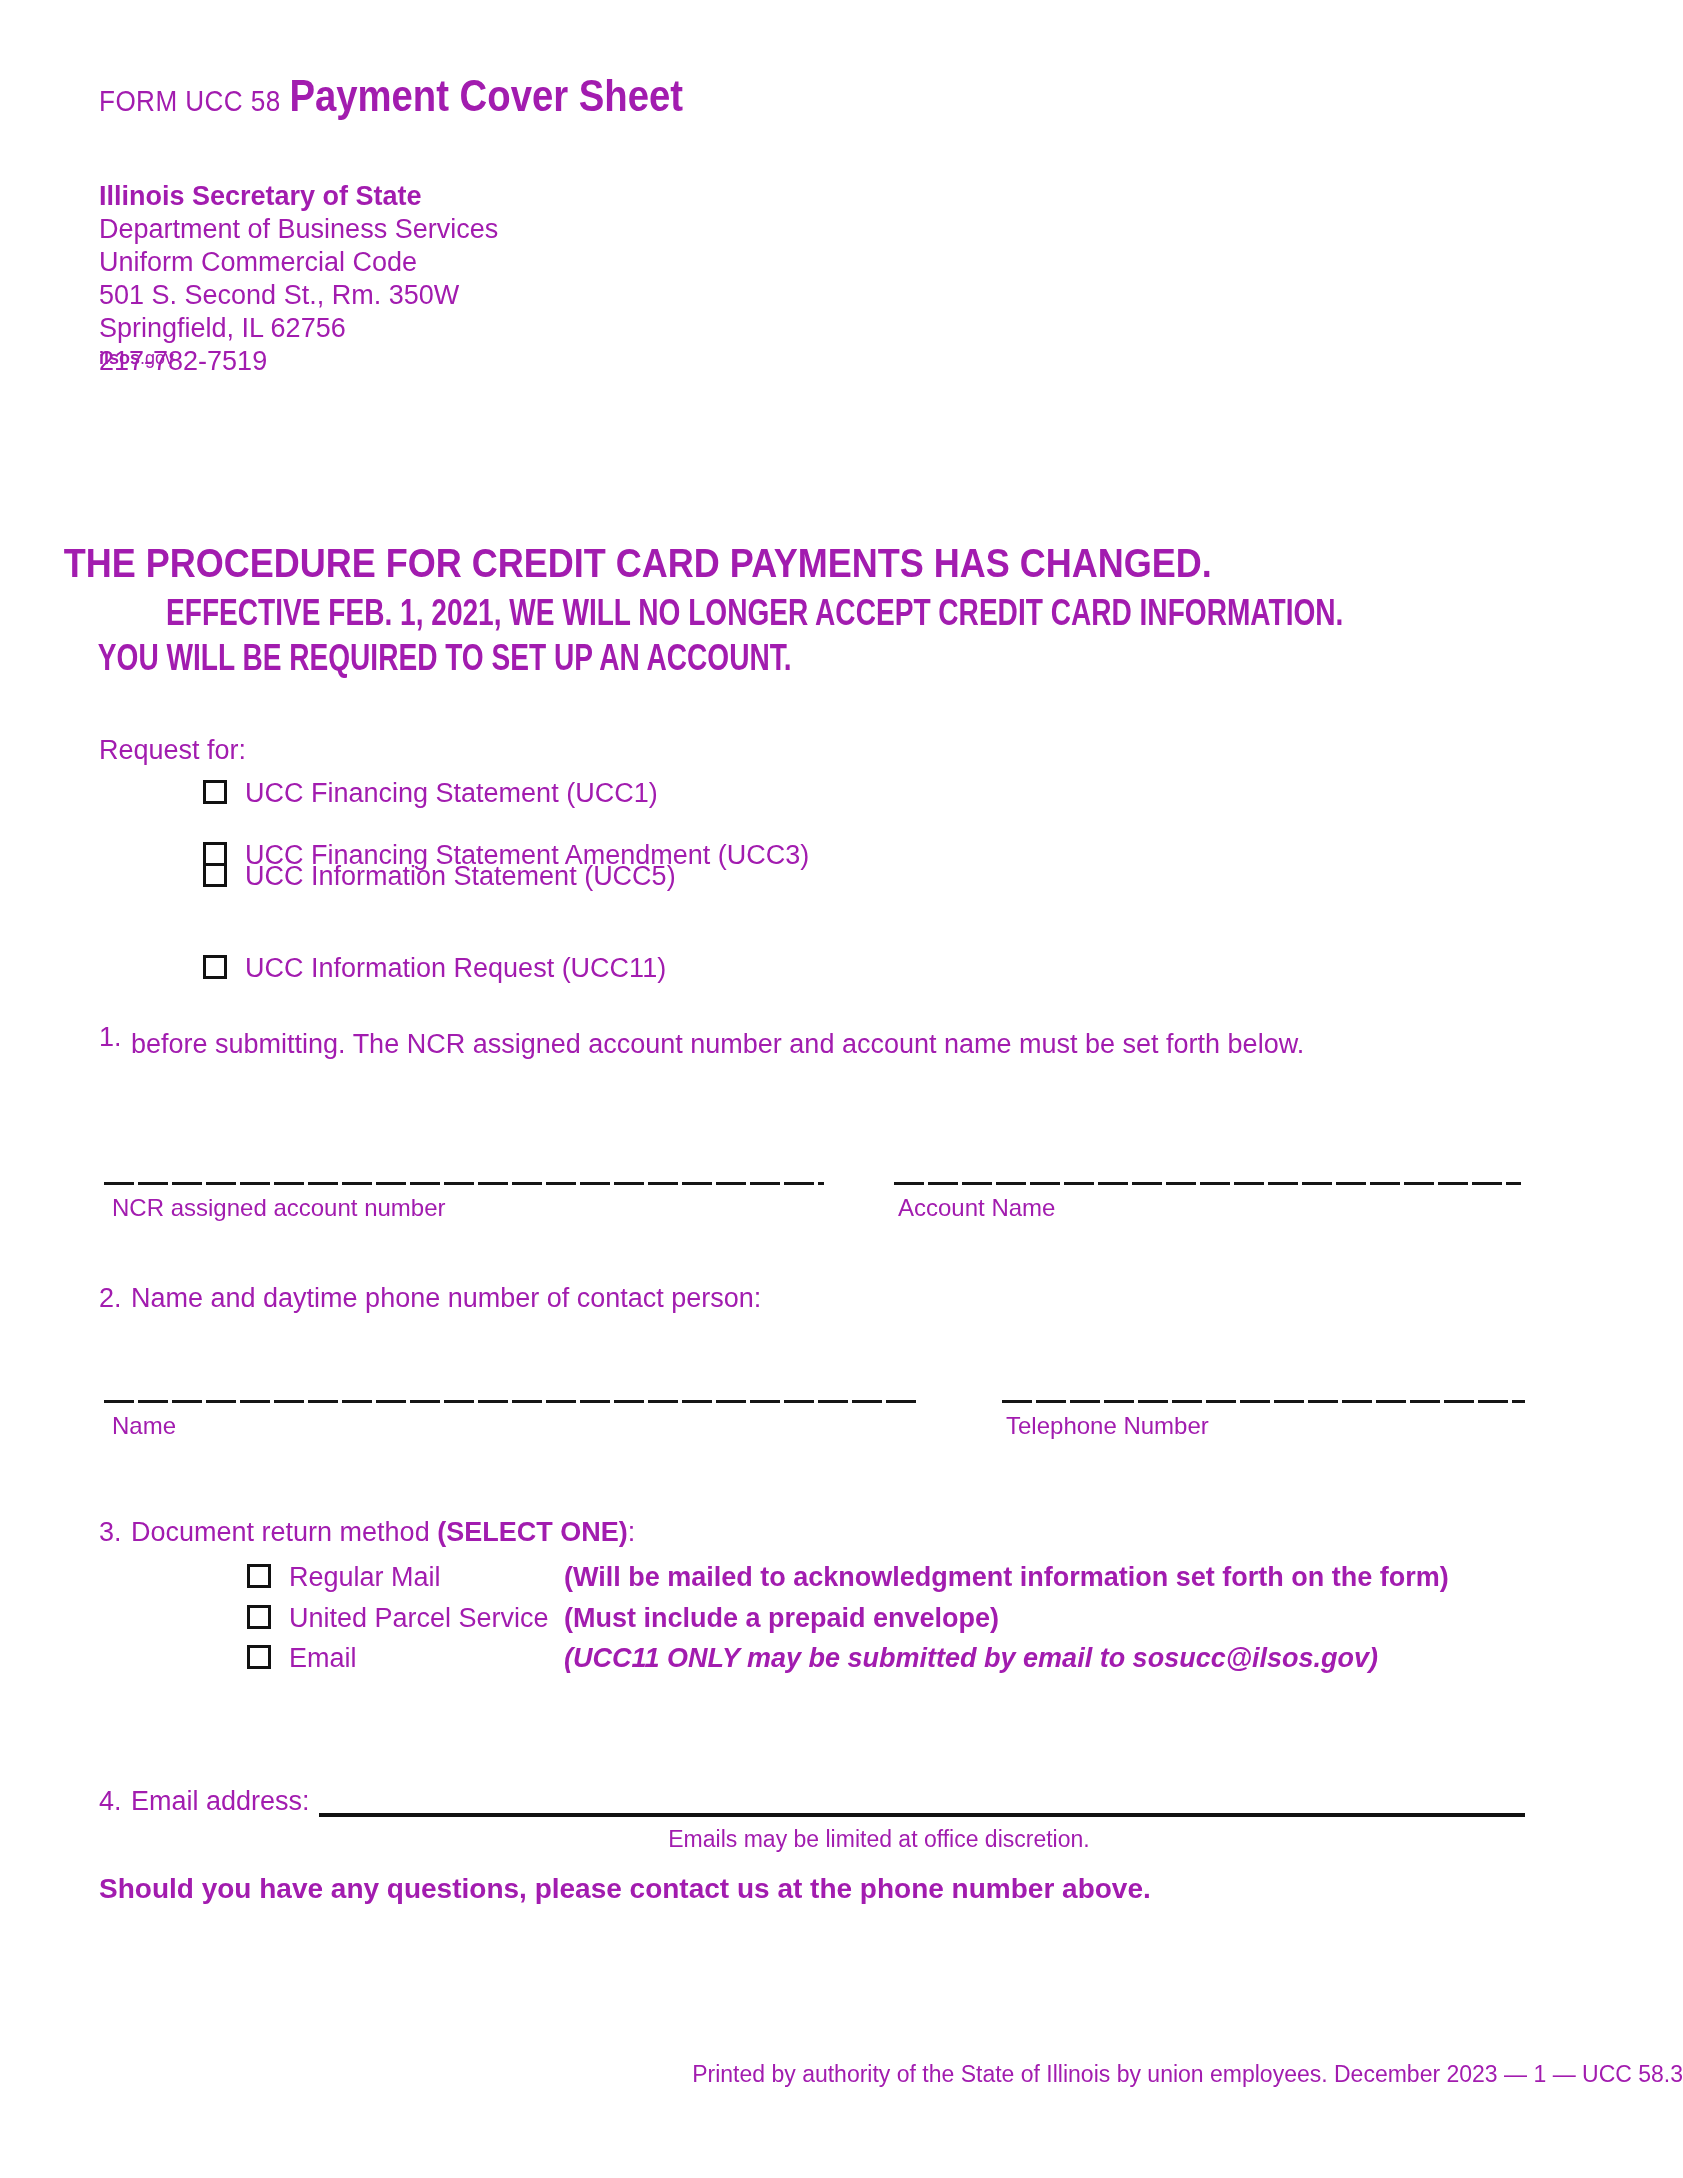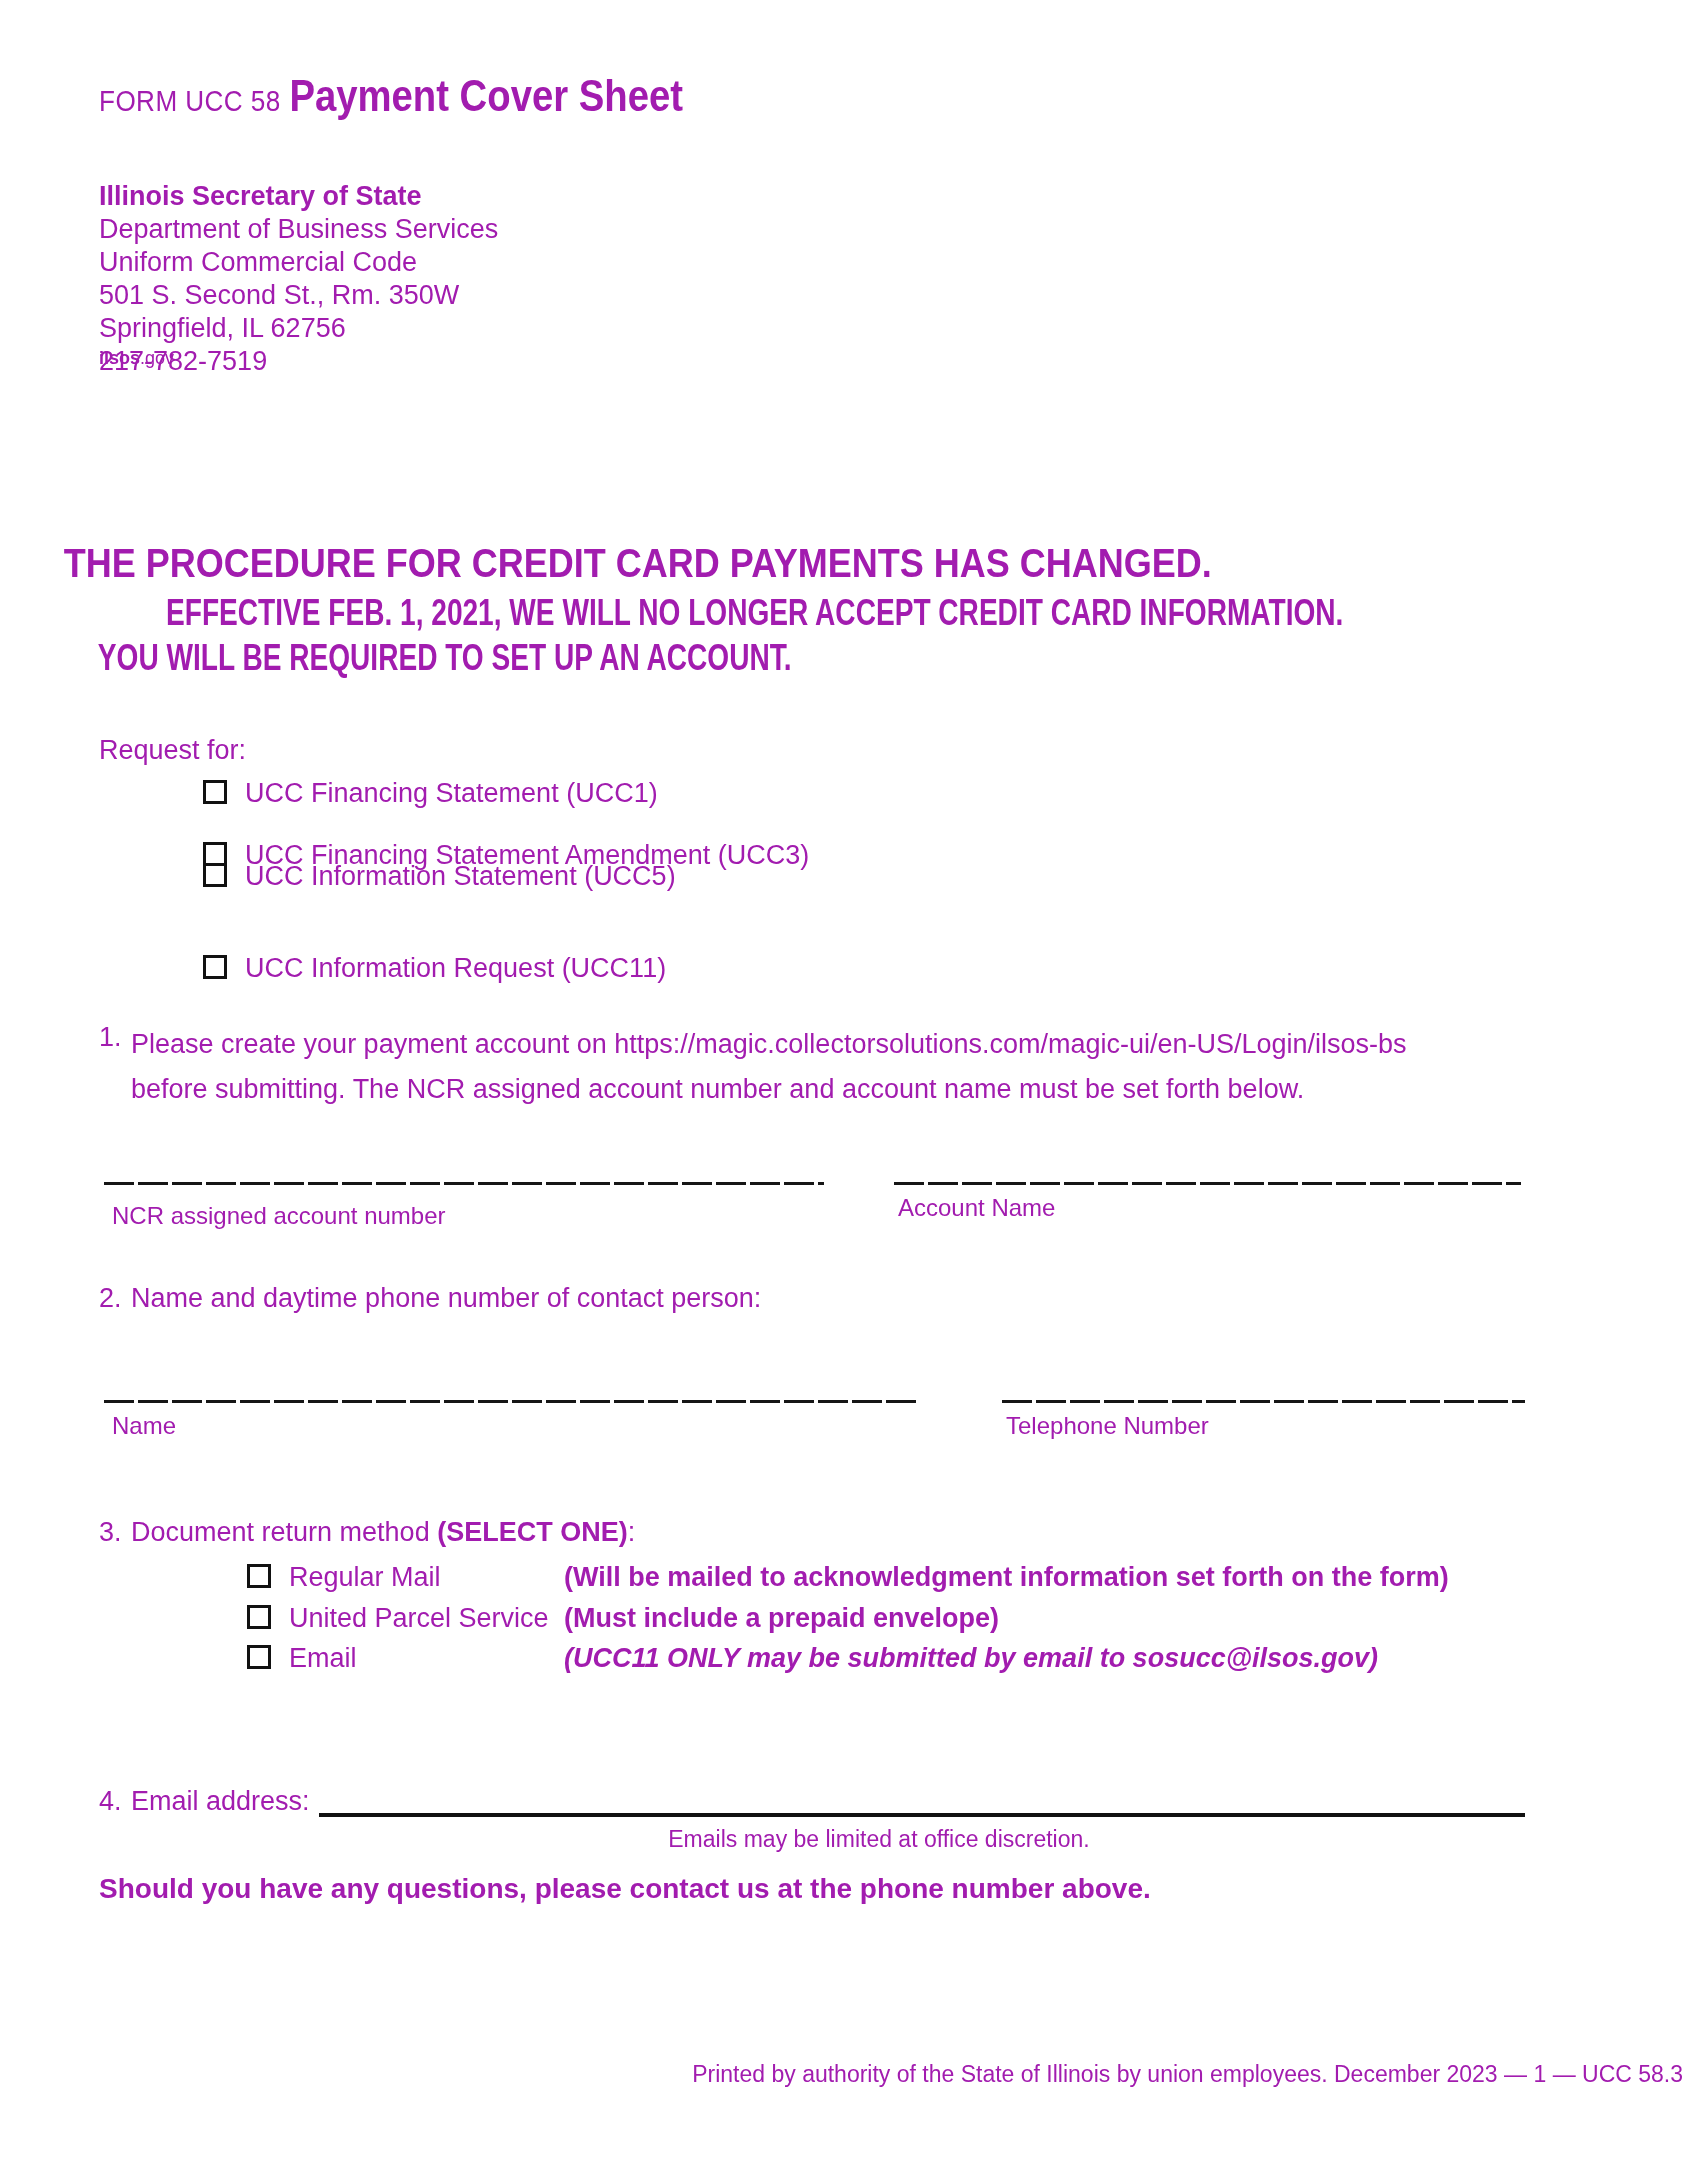--- a/index.html
+++ b/index.html
@@ -50,21 +50,21 @@
   .item3row .paren.italic{font-style:italic;}
   .item4{top:1786px;}
   
   .dashline{height:3px;background:repeating-linear-gradient(to right,#161616 0 30px,transparent 30px 34px);}
   .line-ncr{left:104px;top:1182px;width:720px;}
   .line-acct{left:894px;top:1182px;width:627px;}
   .line-name{left:104px;top:1400px;width:812px;}
   .line-phone{left:1002px;top:1400px;width:523px;}
   .line-email{left:319px;top:1813px;width:1206px;height:4px;background:#111;}
   .fieldlabel{font-size:24px;}
-  .lab-ncr{left:112px;top:1194px;margin-top:8px;}
+  .lab-ncr{left:112px;top:1194px;}
   .lab-acct{left:898px;top:1194px;}
   .lab-name{left:112px;top:1412px;}
   .lab-phone{left:1006px;top:1412px;}
   .email-caption{left:582px;top:1826px;width:594px;text-align:center;font-size:23px;}
   
   .statement{left:99px;top:1873px;font-size:28px;font-weight:bold;}
   .footer{left:0;top:2061px;width:1683px;text-align:right;font-size:23px;}
 </style>
 </head>
 <body>
@@ -106,21 +106,20 @@
     <span class="cb-label">UCC Information Statement (UCC5)</span>
   </div>
   <div class="abs body-text cbrow cbrow-r3">
     <span class="checkbox"></span>
     <span class="cb-label">UCC Information Request (UCC11)</span>
   </div>
 
   <div class="abs body-text numbered item1">
     <span class="num">1.</span>
     <span class="lines">
-      <div>Please create your payment account on https://magic.collectorsolutions.com/magic-ui/en-US/Login/ilsos-bs</div>
       <div>before submitting. The NCR assigned account number and account name must be set forth below.</div>
     </span>
   </div>
 
   <div class="abs dashline line-ncr"></div>
   <div class="abs dashline line-acct"></div>
   <div class="abs fieldlabel lab-ncr">NCR assigned account number</div>
   <div class="abs fieldlabel lab-acct">Account Name</div>
 
   <div class="abs body-text numbered item2">

